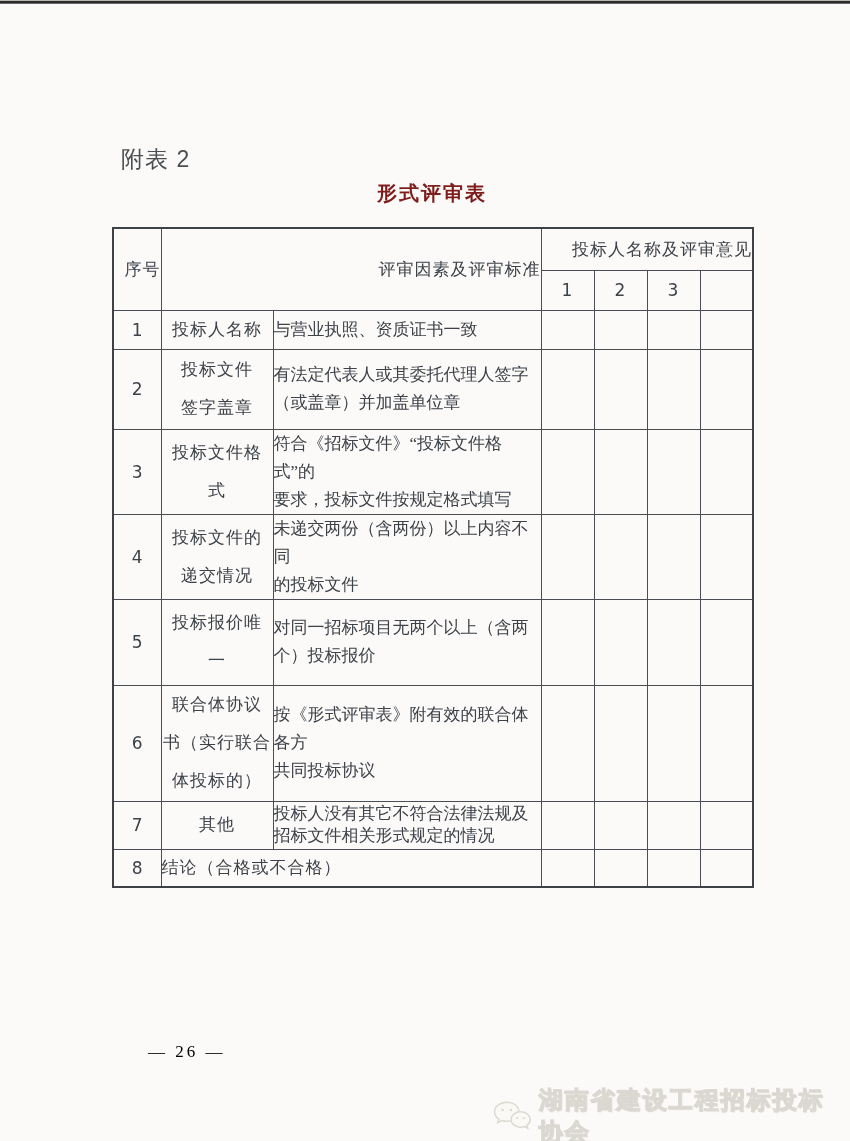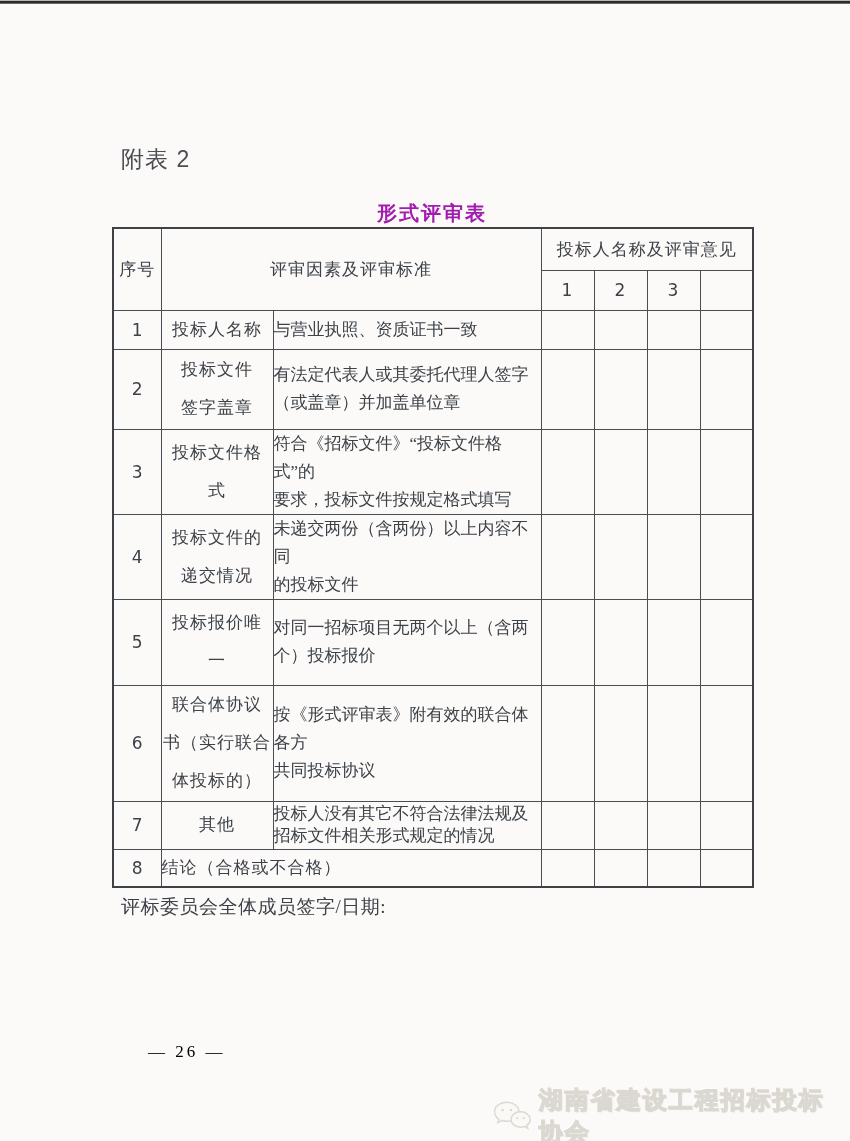--- a/index.html
+++ b/index.html
@@ -17,43 +17,43 @@
   .scan-edge-top {
     position:absolute; left:0; top:0; width:850px; height:4px;
     background:linear-gradient(to bottom,#b9b6b0 0 20%,#2c2c2c 20% 85%,#6a6a6a 85%);
   }
   .appendix-label {
     position:absolute; left:121px; top:144px;
     font-family:"Liberation Sans","DejaVu Sans",sans-serif;
     font-size:23px; color:#4b4e52; letter-spacing:1px;
   }
   .table-title {
-    position:absolute; left:112px; top:200px; width:640px;
+    position:absolute; left:112px; top:180px; width:640px;
     text-align:center; font-size:20px; font-weight:bold;
-    color:#a21caf; letter-spacing:2px;
+    color:#7f1d1d; letter-spacing:2px;
   }
   table.review-table {
     position:absolute; left:112px; top:227px;
     width:640px; border-collapse:collapse; table-layout:fixed;
     border:2px solid #3e4145;
   }
   .review-table th, .review-table td {
     border:1.4px solid #4a4d51;
     font-weight:normal; font-size:17px;
     vertical-align:middle; padding:0;
   }
   tr.h-a{height:42px} tr.h-b{height:40px}
   tr.r1{height:38px} tr.r2{height:80px} tr.r3{height:78px}
   tr.r4{height:80px} tr.r5{height:86px} tr.r6{height:116px}
   tr.r7{height:48px} tr.r8{height:38px}
   .cell-no, .h-digit {
     font-family:"DejaVu Sans","Liberation Sans",sans-serif;
     font-size:16px; text-align:center;
   }
-  th { text-align:center; letter-spacing:1px; }
+  th { text-align:right; letter-spacing:1px; }
   .cell-factor {
     text-align:center; white-space:pre-line;
     line-height:38px; letter-spacing:1px;
   }
   .cell-standard {
     text-align:left; white-space:pre-line;
     line-height:28px; padding:0 2px 0 7px;
   }
   tr.r7 .cell-standard { line-height:22px;margin-left:37px; }
   .cell-conclusion { text-align:left; letter-spacing:1px; }
@@ -194,21 +194,20 @@
         <td class="cell-conclusion" colspan="2">结论（合格或不合格）</td>
         <td class="cell-bidder"></td>
         <td class="cell-bidder"></td>
         <td class="cell-bidder"></td>
         <td class="cell-bidder"></td>
       </tr>
     </tbody>
   </table>
 
   <div class="notes">
-    <div class="signature">评标委员会全体成员签字/日期:</div>
   </div>
 
   <div class="page-number">— 26 —</div>
 
   <div class="watermark">
     <svg class="wechat-icon" viewBox="0 0 44 36" fill="none" xmlns="http://www.w3.org/2000/svg">
       <path d="M16 3 C8.5 3 2.8 7.6 2.8 13.4 C2.8 16.7 4.6 19.6 7.4 21.4 L6.2 25.2 L10.6 22.9 C12.3 23.4 14.1 23.8 16 23.8 C23.5 23.8 29.2 19.1 29.2 13.4 C29.2 7.6 23.5 3 16 3 Z" stroke="#dcd9d2" stroke-width="1.6" fill="#faf9f6"></path>
       <circle cx="11.5" cy="11.5" r="1.4" fill="#dcd9d2"></circle>
       <circle cx="20.5" cy="11.5" r="1.4" fill="#dcd9d2"></circle>
       <path d="M31 13.5 C25.2 13.5 20.6 17.2 20.6 21.8 C20.6 26.4 25.2 30.1 31 30.1 C32.5 30.1 33.9 29.9 35.2 29.4 L38.8 31.3 L37.8 28.2 C40.1 26.7 41.5 24.4 41.5 21.8 C41.5 17.2 36.8 13.5 31 13.5 Z" stroke="#dcd9d2" stroke-width="1.6" fill="#faf9f6"></path>

